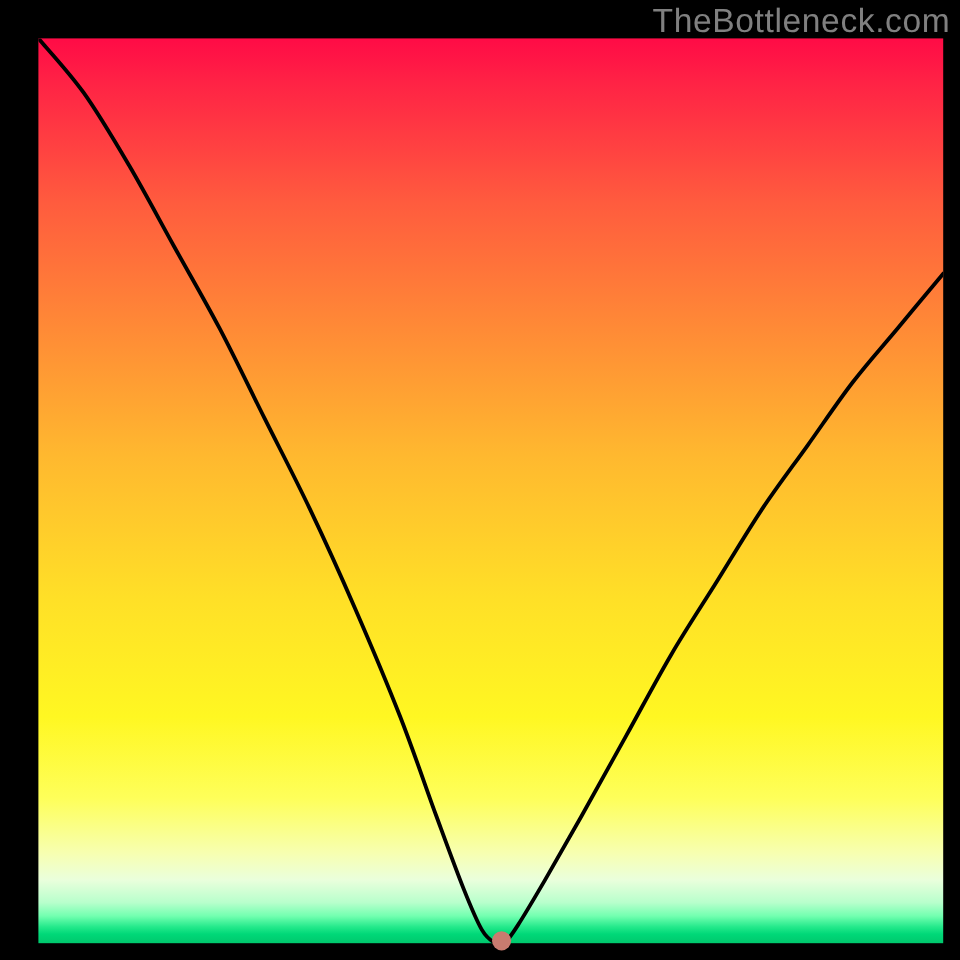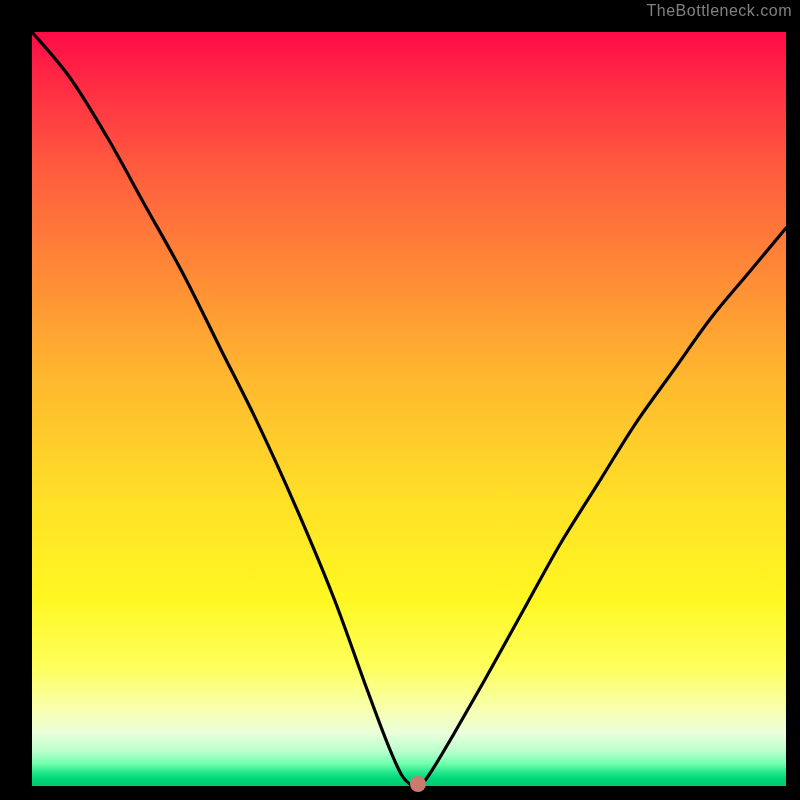--- a/index.html
+++ b/index.html
@@ -9,21 +9,21 @@
     width: 800px;
     height: 800px;
     background: #000;
   }
   .watermark {
     position: absolute;
     top: 2px;
     right: 8px;
     color: #808080;
     font-family: Arial, Helvetica, sans-serif;
-    font-size: 16px;
+    font-size: 28px;
     font-weight: 400;
     letter-spacing: 0.5px;
     z-index: 10;
   }
   .gradient-area {
     position: absolute;
     left: 32px;
     top: 32px;
     width: 754px;
     height: 754px;

